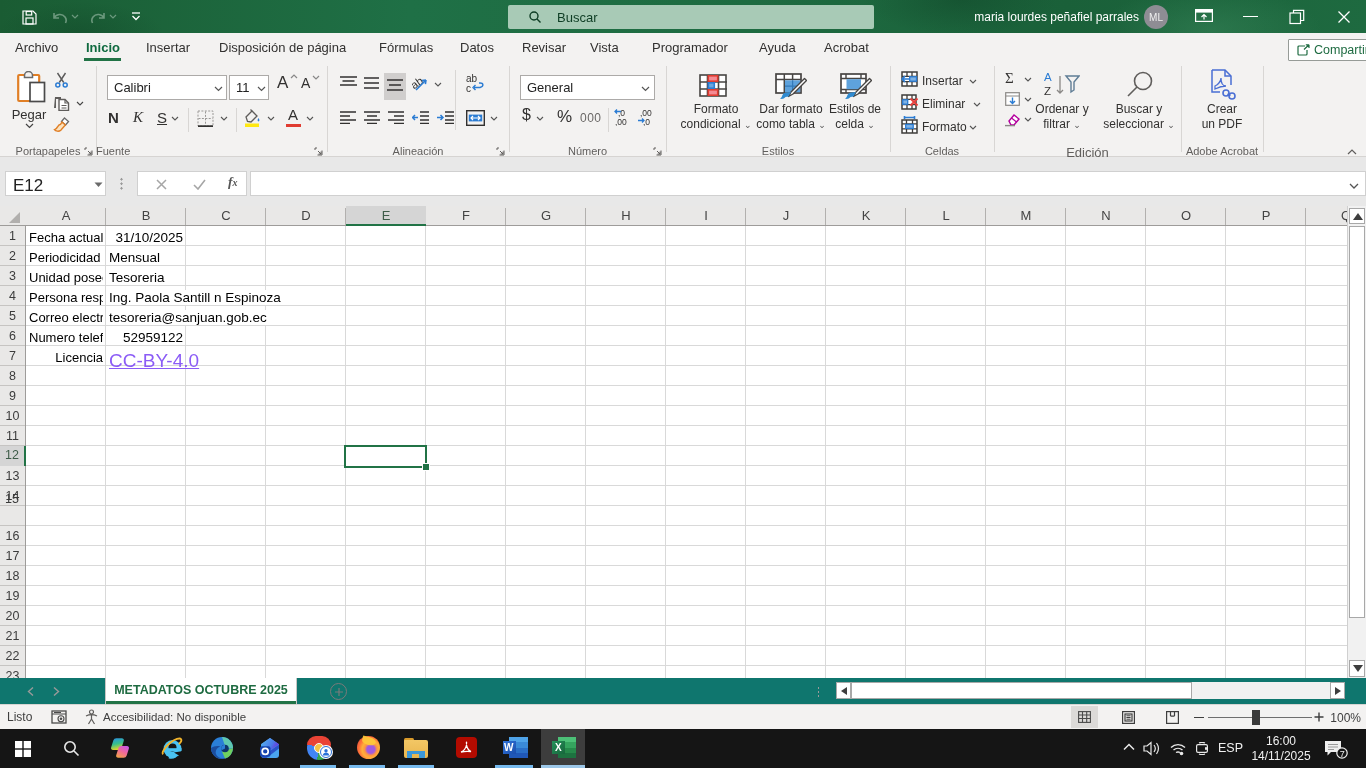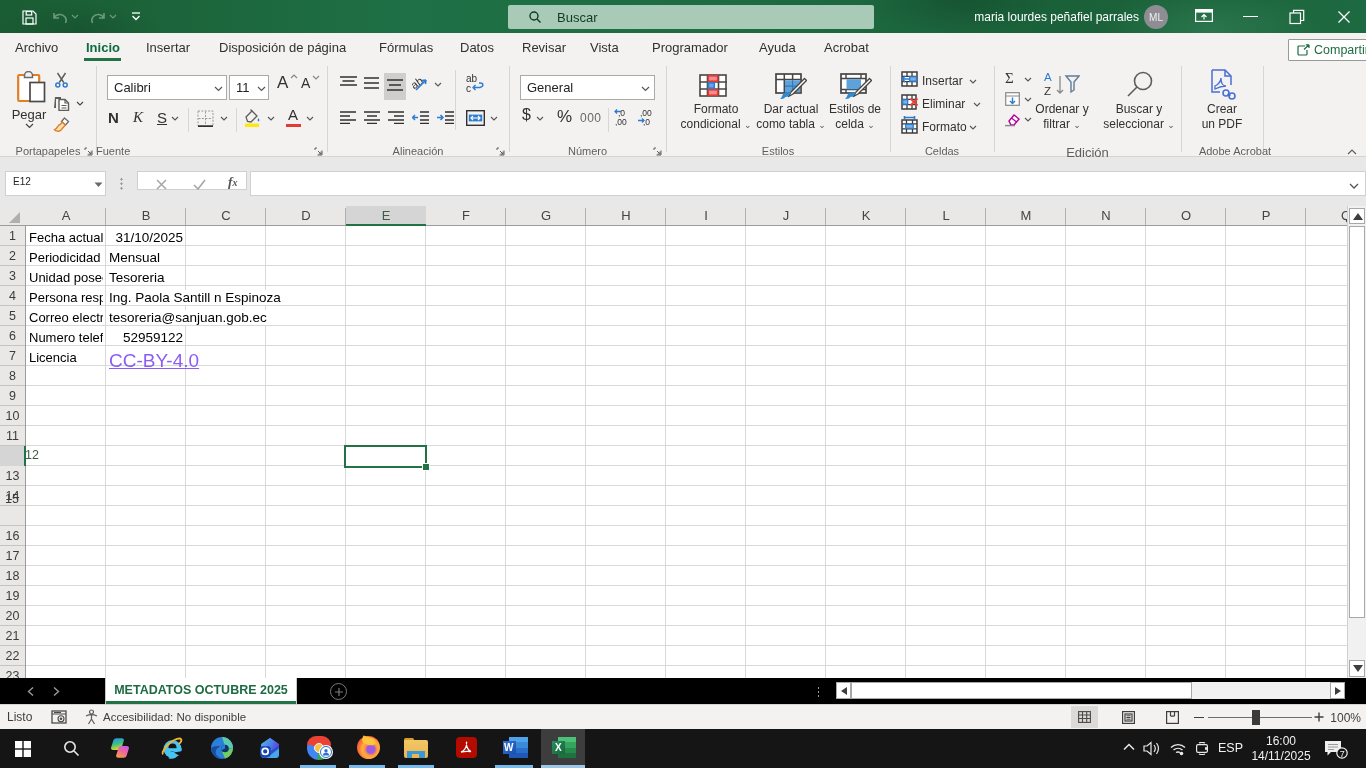--- a/index.html
+++ b/index.html
@@ -103,21 +103,21 @@
   <div class="ab" style="left:1181px;top:4px;width:1px;height:86px;background:#d8d6d4;"></div>
   <div class="ab" style="left:1263px;top:4px;width:1px;height:86px;background:#d8d6d4;"></div>
 
   <div class="ab" style="left:0px;top:83px;width:96px;text-align:center;font-size:11px;color:#605e5c;">Portapapeles</div>
   <div class="ab" style="left:96px;top:83px;width:231px;text-align:left;font-size:11px;color:#605e5c;">Fuente</div>
   <div class="ab" style="left:327px;top:83px;width:182px;text-align:center;font-size:11px;color:#605e5c;">Alineación</div>
   <div class="ab" style="left:509px;top:83px;width:157px;text-align:center;font-size:11px;color:#605e5c;">Número</div>
   <div class="ab" style="left:666px;top:83px;width:224px;text-align:center;font-size:11px;color:#605e5c;">Estilos</div>
   <div class="ab" style="left:890px;top:83px;width:104px;text-align:center;font-size:11px;color:#605e5c;">Celdas</div>
   <div class="ab" style="left:994px;top:83px;width:187px;text-align:center;font-size:13px;color:#605e5c;">Edición</div>
-  <div class="ab" style="left:1181px;top:83px;width:82px;text-align:center;font-size:11px;color:#605e5c;margin-left:13px;">Adobe Acrobat</div>
+  <div class="ab" style="left:1181px;top:83px;width:82px;text-align:center;font-size:11px;color:#605e5c;">Adobe Acrobat</div>
 
   <svg class="ab" style="left:84px;top:85px" width="9" height="9" viewBox="0 0 9 9">
         <path d="M1 3 v-2 h2 M8 3.5 v4.5 h-4.5 M4 4 l3 3 M7 4.6 v2.4 h-2.4" stroke="#605e5c" fill="none" stroke-width="1"></path>
       </svg>
   <svg class="ab" style="left:314px;top:85px" width="9" height="9" viewBox="0 0 9 9">
         <path d="M1 3 v-2 h2 M8 3.5 v4.5 h-4.5 M4 4 l3 3 M7 4.6 v2.4 h-2.4" stroke="#605e5c" fill="none" stroke-width="1"></path>
       </svg>
   <svg class="ab" style="left:496px;top:85px" width="9" height="9" viewBox="0 0 9 9">
         <path d="M1 3 v-2 h2 M8 3.5 v4.5 h-4.5 M4 4 l3 3 M7 4.6 v2.4 h-2.4" stroke="#605e5c" fill="none" stroke-width="1"></path>
       </svg>
@@ -303,21 +303,21 @@
   <div class="ab" style="left:666px;top:40px;width:100px;text-align:center;font-size:12px;color:#323130;">Formato</div>
   <div class="ab" style="left:666px;top:55px;width:100px;text-align:center;font-size:12px;color:#323130;">condicional <span style="font-size:9px;color:#555;">⌄</span></div>
   <svg class="ab" style="left:775px;top:11px" width="32" height="26" viewBox="0 0 32 26">
     <rect x="1" y="1" width="25" height="19" fill="#fff" stroke="#474543" stroke-width="1.7"></rect>
     <path d="M1 6.5 h25 M9.3 1 v19 M17.6 1 v5.5" stroke="#474543" stroke-width="1.5"></path>
     <rect x="10" y="7.3" width="15.2" height="11.9" fill="#5ea2dc"></rect>
     <path d="M17.6 7.3 v12 M10 13.2 h15" stroke="#3379b8" stroke-width="1.2"></path>
     <path d="M29.5 5.5 l2 2 -13.5 13.5 -4.5 2.5 2.5-4.5 z" fill="#fdfdfd" stroke="#474543" stroke-width="1.4" stroke-linejoin="round"></path>
     <path d="M16 19 l-2.5 4.5 -3 .5 c-1.5 2-4 2.3-5.5 1.5 2-1 2-2.5 2.5-3.5 .8-1.6 2.3-2.6 4-2.5 z" fill="#2f8ad0"></path>
   </svg>
-  <div class="ab" style="left:741px;top:40px;width:100px;text-align:center;font-size:12px;color:#323130;">Dar actual</div>
+  <div class="ab" style="left:741px;top:40px;width:100px;text-align:center;font-size:12px;color:#323130;">Dar formato</div>
   <div class="ab" style="left:741px;top:55px;width:100px;text-align:center;font-size:12px;color:#323130;">como tabla <span style="font-size:9px;color:#555;">⌄</span></div>
   <svg class="ab" style="left:840px;top:11px" width="32" height="26" viewBox="0 0 32 26">
     <rect x="1" y="1" width="25" height="19" fill="#fff" stroke="#474543" stroke-width="1.7"></rect>
     <path d="M1 5.5 h25 M6 1 v4.5 M21 1 v4.5 M1 16.5 h25 M6 16.5 v3.5" stroke="#474543" stroke-width="1.4"></path>
     <rect x="6.5" y="6.2" width="14.5" height="10" fill="#5ea2dc"></rect>
     <path d="M29.5 5.5 l2 2 -13.5 13.5 -4.5 2.5 2.5-4.5 z" fill="#fdfdfd" stroke="#474543" stroke-width="1.4" stroke-linejoin="round"></path>
     <path d="M16 19 l-2.5 4.5 -3 .5 c-1.5 2-4 2.3-5.5 1.5 2-1 2-2.5 2.5-3.5 .8-1.6 2.3-2.6 4-2.5 z" fill="#2f8ad0"></path>
   </svg>
   <div class="ab" style="left:805px;top:40px;width:100px;text-align:center;font-size:12px;color:#323130;">Estilos de</div>
   <div class="ab" style="left:805px;top:55px;width:100px;text-align:center;font-size:12px;color:#323130;">celda <span style="font-size:9px;color:#555;">⌄</span></div>
@@ -397,28 +397,28 @@
     <circle cx="19" cy="24" r="3" fill="none" stroke="#4a6fd4" stroke-width="1.6"></circle>
     <circle cx="25" cy="27" r="3" fill="none" stroke="#4a6fd4" stroke-width="1.6"></circle>
     <path d="M20.5 25 l3 1.5" stroke="#4a6fd4" stroke-width="1.6"></path>
   </svg>
   <div class="ab" style="left:1172px;top:40px;width:100px;text-align:center;font-size:12px;color:#323130;">Crear</div>
   <div class="ab" style="left:1172px;top:55px;width:100px;text-align:center;font-size:12px;color:#323130;">un PDF</div>
 </div>
 
 <div class="ab" id="fbar" style="left:0;top:157px;width:1366px;height:44px;background:#e8e8e8;">
   <div class="ab" style="left:5px;top:14px;width:101px;height:25px;background:#fff;border:1px solid #d0d0d0;box-sizing:border-box;">
-    <div class="ab" style="left:7px;top:4px;font-size:10px;color:#222;">E12</div>
+    <div class="ab" style="left:7px;top:4px;font-size:17px;color:#222;">E12</div>
     <svg class="ab" style="left:88px;top:10px" width="9" height="6" viewBox="0 0 9 6">
           <path d="M0.5 0.5 l4 4.5 4-4.5 z" fill="#6a6a6a"></path>
         </svg>
   </div>
   <div class="ab" style="left:120px;top:20px;width:3px;height:13px;
     background-image:radial-gradient(circle,#9a9a9a 1px,transparent 1.1px);background-size:3px 4.5px;"></div>
-  <div class="ab" style="left:137px;top:14px;width:110px;height:19px;background:#fff;border:1px solid #d0d0d0;box-sizing:border-box;text-align:right;">
+  <div class="ab" style="left:137px;top:14px;width:110px;height:25px;background:#fff;border:1px solid #d0d0d0;box-sizing:border-box;text-align:right;">
     <svg class="ab" style="left:18px;top:6.5px" width="11" height="11" viewBox="0 0 11 11">
           <path d="M1 1 l9 9 M10 1 l-9 9" stroke="#a6a6a6" stroke-width="1.5"></path>
         </svg>
     <svg class="ab" style="left:55px;top:6.5px" width="13" height="11" viewBox="0 0 13 11">
           <path d="M1 6 l4 4 7-9" stroke="#a6a6a6" stroke-width="1.6" fill="none"></path>
         </svg>
     <div class="ab" style="left:90px;top:2px;font-size:13.5px;color:#555;font-family:'Liberation Serif',serif;font-style:italic;font-weight:700;">f<span style="font-size:10px;">x</span></div>
   </div>
   <div class="ab" style="left:250px;top:14px;width:1116px;height:25px;background:#fff;border:1px solid #d0d0d0;box-sizing:border-box;">
     <svg class="ab" style="left:1098px;top:11px" width="10" height="6" viewBox="0 0 10 6">
@@ -486,55 +486,55 @@
       <div style="position:absolute;left:0;top:323px;width:25px;">17</div>
       <div style="position:absolute;left:0;top:343px;width:25px;">18</div>
       <div style="position:absolute;left:0;top:363px;width:25px;">19</div>
       <div style="position:absolute;left:0;top:383px;width:25px;">20</div>
       <div style="position:absolute;left:0;top:403px;width:25px;">21</div>
       <div style="position:absolute;left:0;top:423px;width:25px;">22</div>
       <div style="position:absolute;left:0;top:443px;width:25px;">23</div>
     </div>
 
     <div class="ab" style="left:0;top:220px;width:26px;height:20px;background:#d5d5d5;border-right:2px solid #217346;box-sizing:border-box;"></div>
-    <div class="ab" style="left:0;top:222px;width:24px;text-align:center;font-size:12.5px;color:#3e5c48;padding-left:20px;">12</div>
+    <div class="ab" style="left:0;top:222px;width:24px;text-align:center;font-size:12.5px;color:#3e5c48;">12</div>
 
     <div class="ab" style="left:29px;top:3.5px;width:74px;height:17px;overflow:hidden;font-size:13px;color:#000;white-space:nowrap;">Fecha actual</div>
     <div class="ab" style="left:106px;top:3.5px;width:77px;height:17px;font-size:13.5px;color:#000;text-align:right;">31/10/2025</div>
     <div class="ab" style="left:29px;top:23.5px;width:74px;height:17px;overflow:hidden;font-size:13px;color:#000;white-space:nowrap;">Periodicidad</div>
     <div class="ab" style="left:109px;top:23.5px;width:200px;height:17px;font-size:13.5px;color:#000;">Mensual</div>
     <div class="ab" style="left:29px;top:43.5px;width:74px;height:17px;overflow:hidden;font-size:13px;color:#000;white-space:nowrap;">Unidad poseedora</div>
     <div class="ab" style="left:109px;top:43.5px;width:200px;height:17px;font-size:13.5px;color:#000;">Tesoreria</div>
     <div class="ab" style="left:29px;top:63.5px;width:74px;height:17px;overflow:hidden;font-size:13px;color:#000;white-space:nowrap;">Persona responsable</div>
     <div class="ab" style="left:109px;top:63.5px;width:232px;height:15px;font-size:13.5px;color:#000;background:#fff;white-space:nowrap;">Ing. Paola Santill n Espinoza</div>
     <div class="ab" style="left:29px;top:83.5px;width:74px;height:17px;overflow:hidden;font-size:13px;color:#000;white-space:nowrap;">Correo electronico</div>
     <div class="ab" style="left:109px;top:83.5px;width:232px;height:15px;font-size:13.5px;color:#000;background:#fff;white-space:nowrap;">tesoreria@sanjuan.gob.ec</div>
     <div class="ab" style="left:29px;top:103.5px;width:74px;height:17px;overflow:hidden;font-size:13px;color:#000;white-space:nowrap;">Numero telefonico</div>
     <div class="ab" style="left:106px;top:103.5px;width:77px;height:17px;font-size:13.5px;color:#000;text-align:right;">52959122</div>
-    <div class="ab" style="left:29px;top:123.5px;width:74px;height:17px;overflow:hidden;font-size:13px;color:#000;white-space:nowrap;">Licencia</div>
+    <div class="ab" style="left:29px;top:123.5px;width:74px;height:17px;overflow:hidden;font-size:13px;color:#000;white-space:nowrap;text-align:right;">Licencia</div>
     <div class="ab" style="left:109px;top:123.5px;width:200px;height:17px;font-size:19px;color:#8b5cf6;text-decoration:underline;">CC-BY-4.0</div>
 
     <div class="ab" style="left:344px;top:219px;width:79px;height:19px;border:2px solid #217346;background:#fff;"></div>
     <div class="ab" style="left:422px;top:237px;width:6px;height:6px;background:#217346;border:1px solid #fff;"></div>
   </div>
 
   <div class="ab" style="left:1347px;top:5px;width:19px;height:472px;background:#f1f1f1;border-left:1px solid #d0d0d0;box-sizing:border-box;">
     <div class="ab" style="left:1px;top:2px;width:16px;height:16px;background:#fff;border:1px solid #a8a8a8;box-sizing:border-box;"></div>
     <svg class="ab" style="left:4.5px;top:7px" width="10" height="7" viewBox="0 0 10 7">
           <path d="M5 0 L10 7 H0 z" fill="#3e3e3e"></path>
         </svg>
     <div class="ab" style="left:1px;top:20px;width:16px;height:392px;background:#fff;border:1px solid #a8a8a8;box-sizing:border-box;"></div>
     <div class="ab" style="left:1px;top:454px;width:16px;height:17px;background:#fff;border:1px solid #a8a8a8;box-sizing:border-box;"></div>
     <svg class="ab" style="left:4.5px;top:459px" width="10" height="7" viewBox="0 0 10 7">
           <path d="M5 7 L10 0 H0 z" fill="#3e3e3e"></path>
         </svg>
   </div>
 </div>
 
-<div class="ab" id="tabbar" style="left:0;top:678px;width:1366px;height:27px;background:#000000;border-bottom:1px solid #d6d4d2;box-sizing:border-box;">
+<div class="ab" id="tabbar" style="left:0;top:678px;width:1366px;height:27px;background:#0f766e;border-bottom:1px solid #d6d4d2;box-sizing:border-box;">
   <svg class="ab" style="left:27px;top:9px" width="7" height="9" viewBox="0 0 7 9">
         <path d="M6 0.5 L1.5 4.5 6 8.5" stroke="#9a9a9a" fill="none" stroke-width="1.4"></path>
       </svg>
   <svg class="ab" style="left:53px;top:9px" width="7" height="9" viewBox="0 0 7 9">
         <path d="M1 0.5 L5.5 4.5 1 8.5" stroke="#9a9a9a" fill="none" stroke-width="1.4"></path>
       </svg>
   <div class="ab" style="left:105px;top:0;width:192px;height:26px;background:#fff;border-left:1px solid #c8c6c4;border-right:1px solid #c8c6c4;box-sizing:border-box;">
     <div class="ab" style="left:0;top:5px;width:190px;text-align:center;font-size:12.5px;font-weight:700;color:#1e6b41;white-space:nowrap;">METADATOS OCTUBRE 2025</div>
     <div class="ab" style="left:0;top:23px;width:190px;height:3px;background:#217346;"></div>
   </div>

